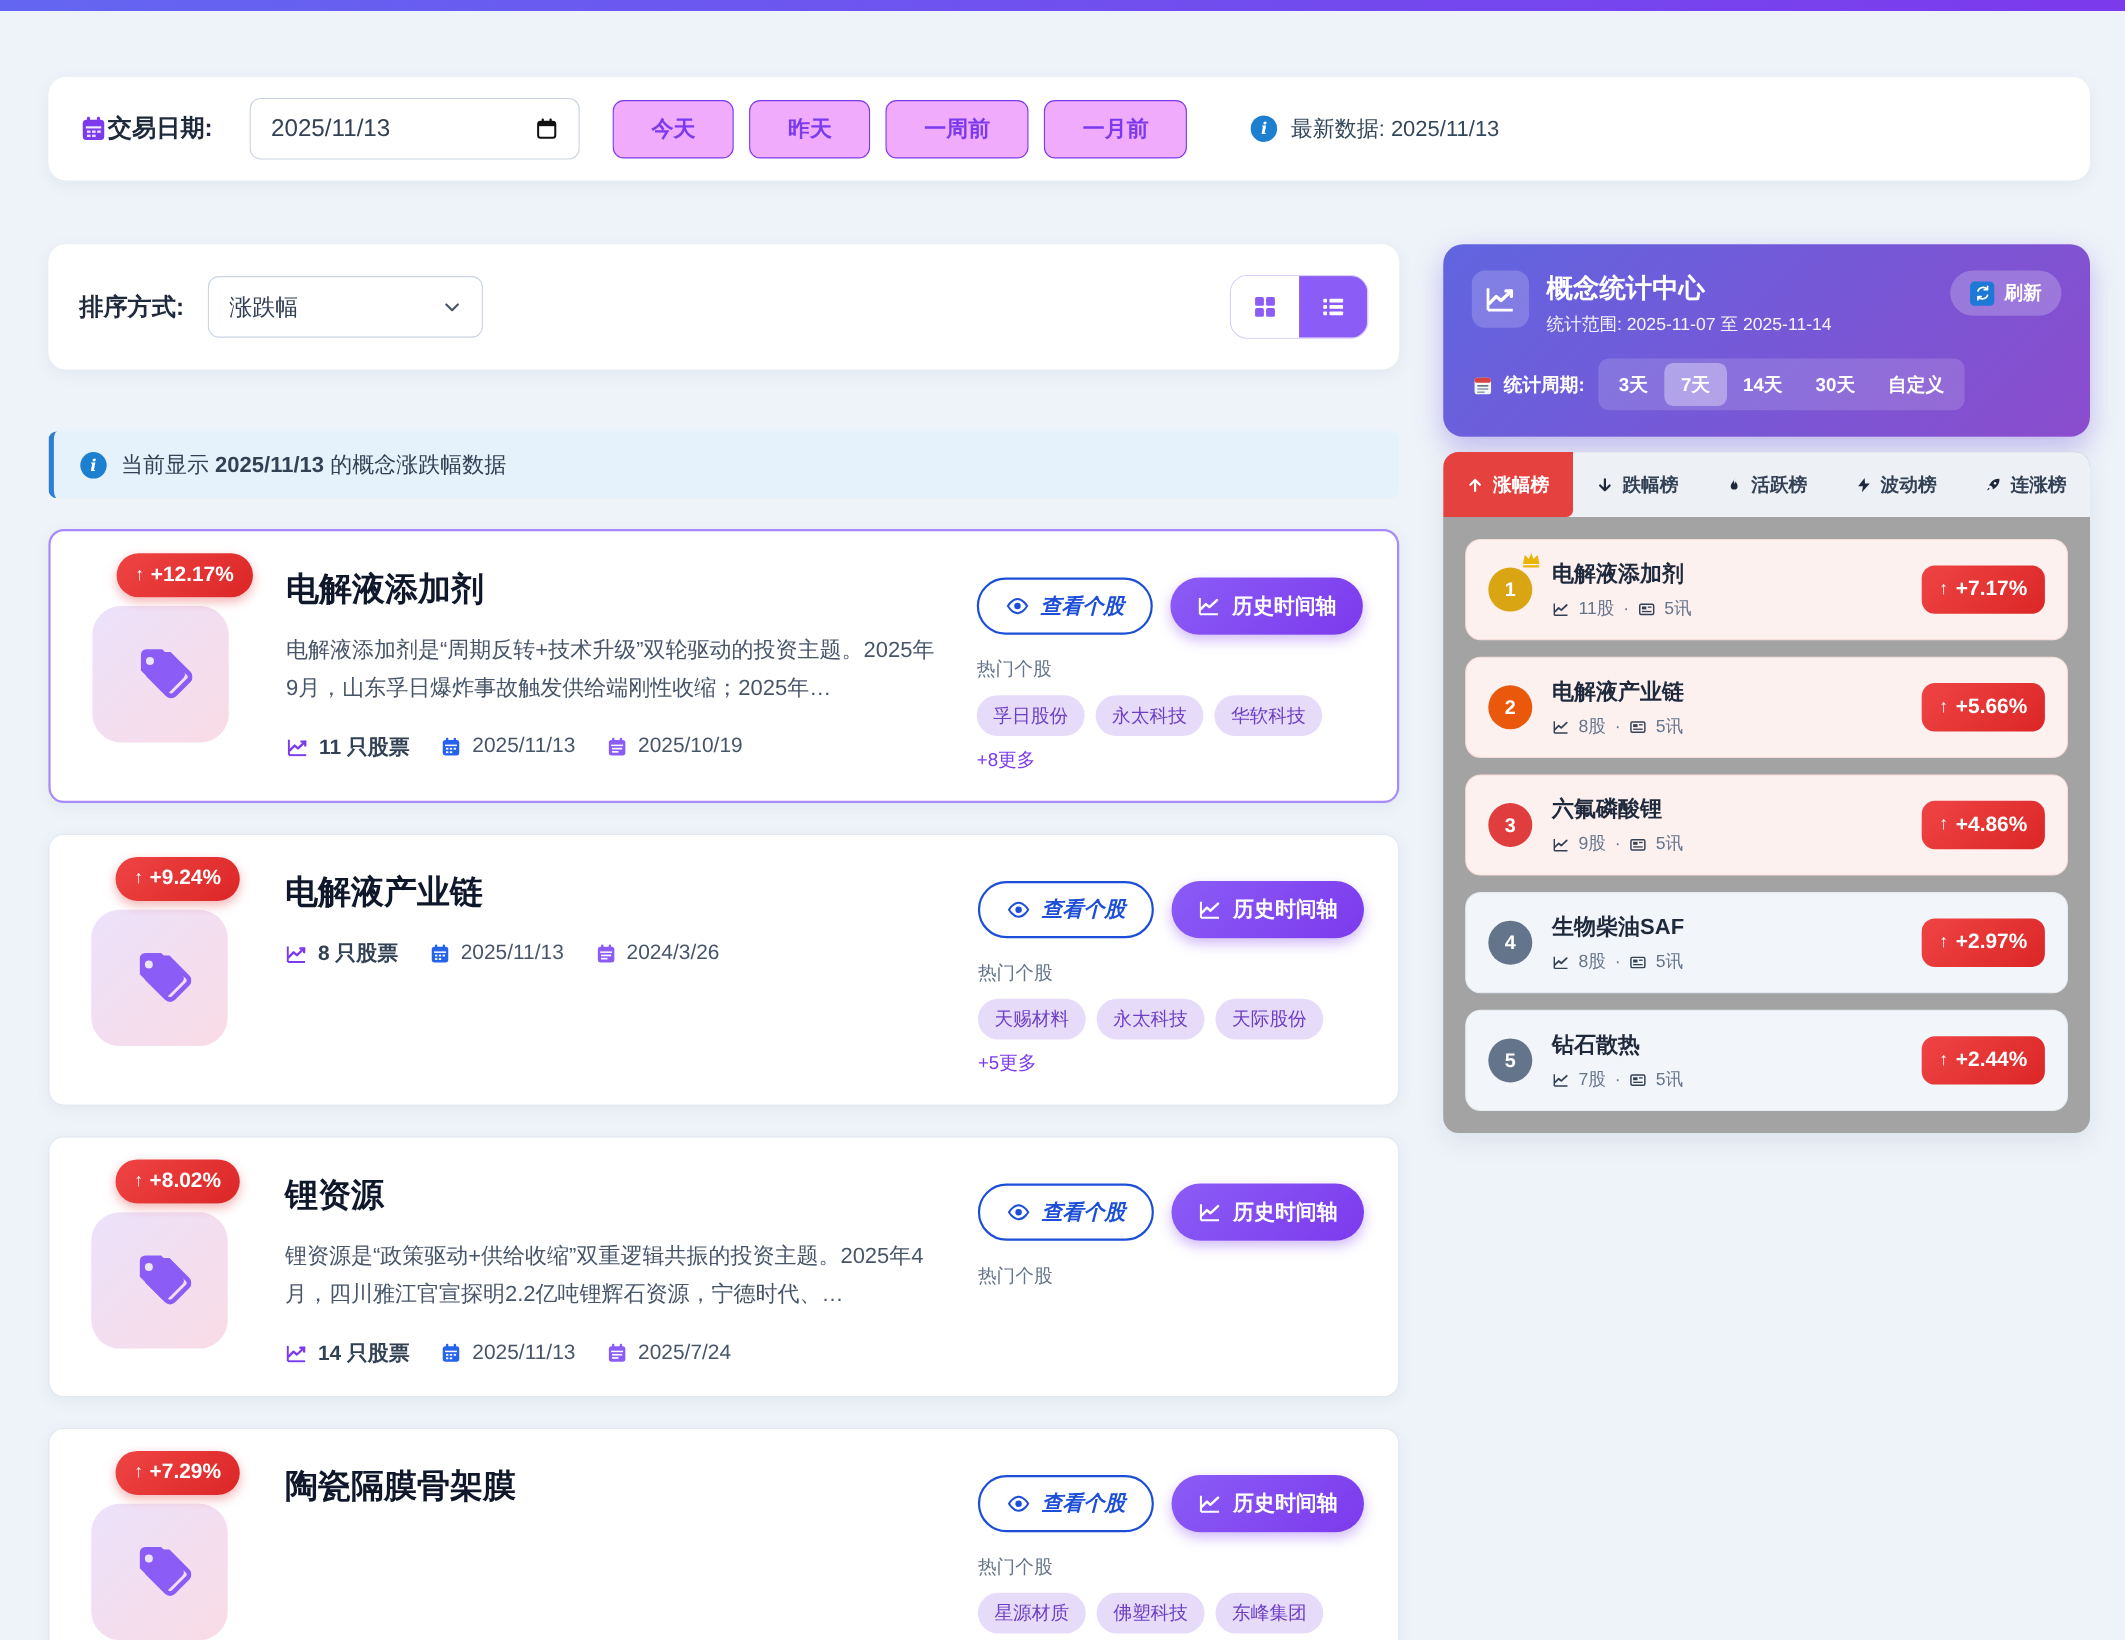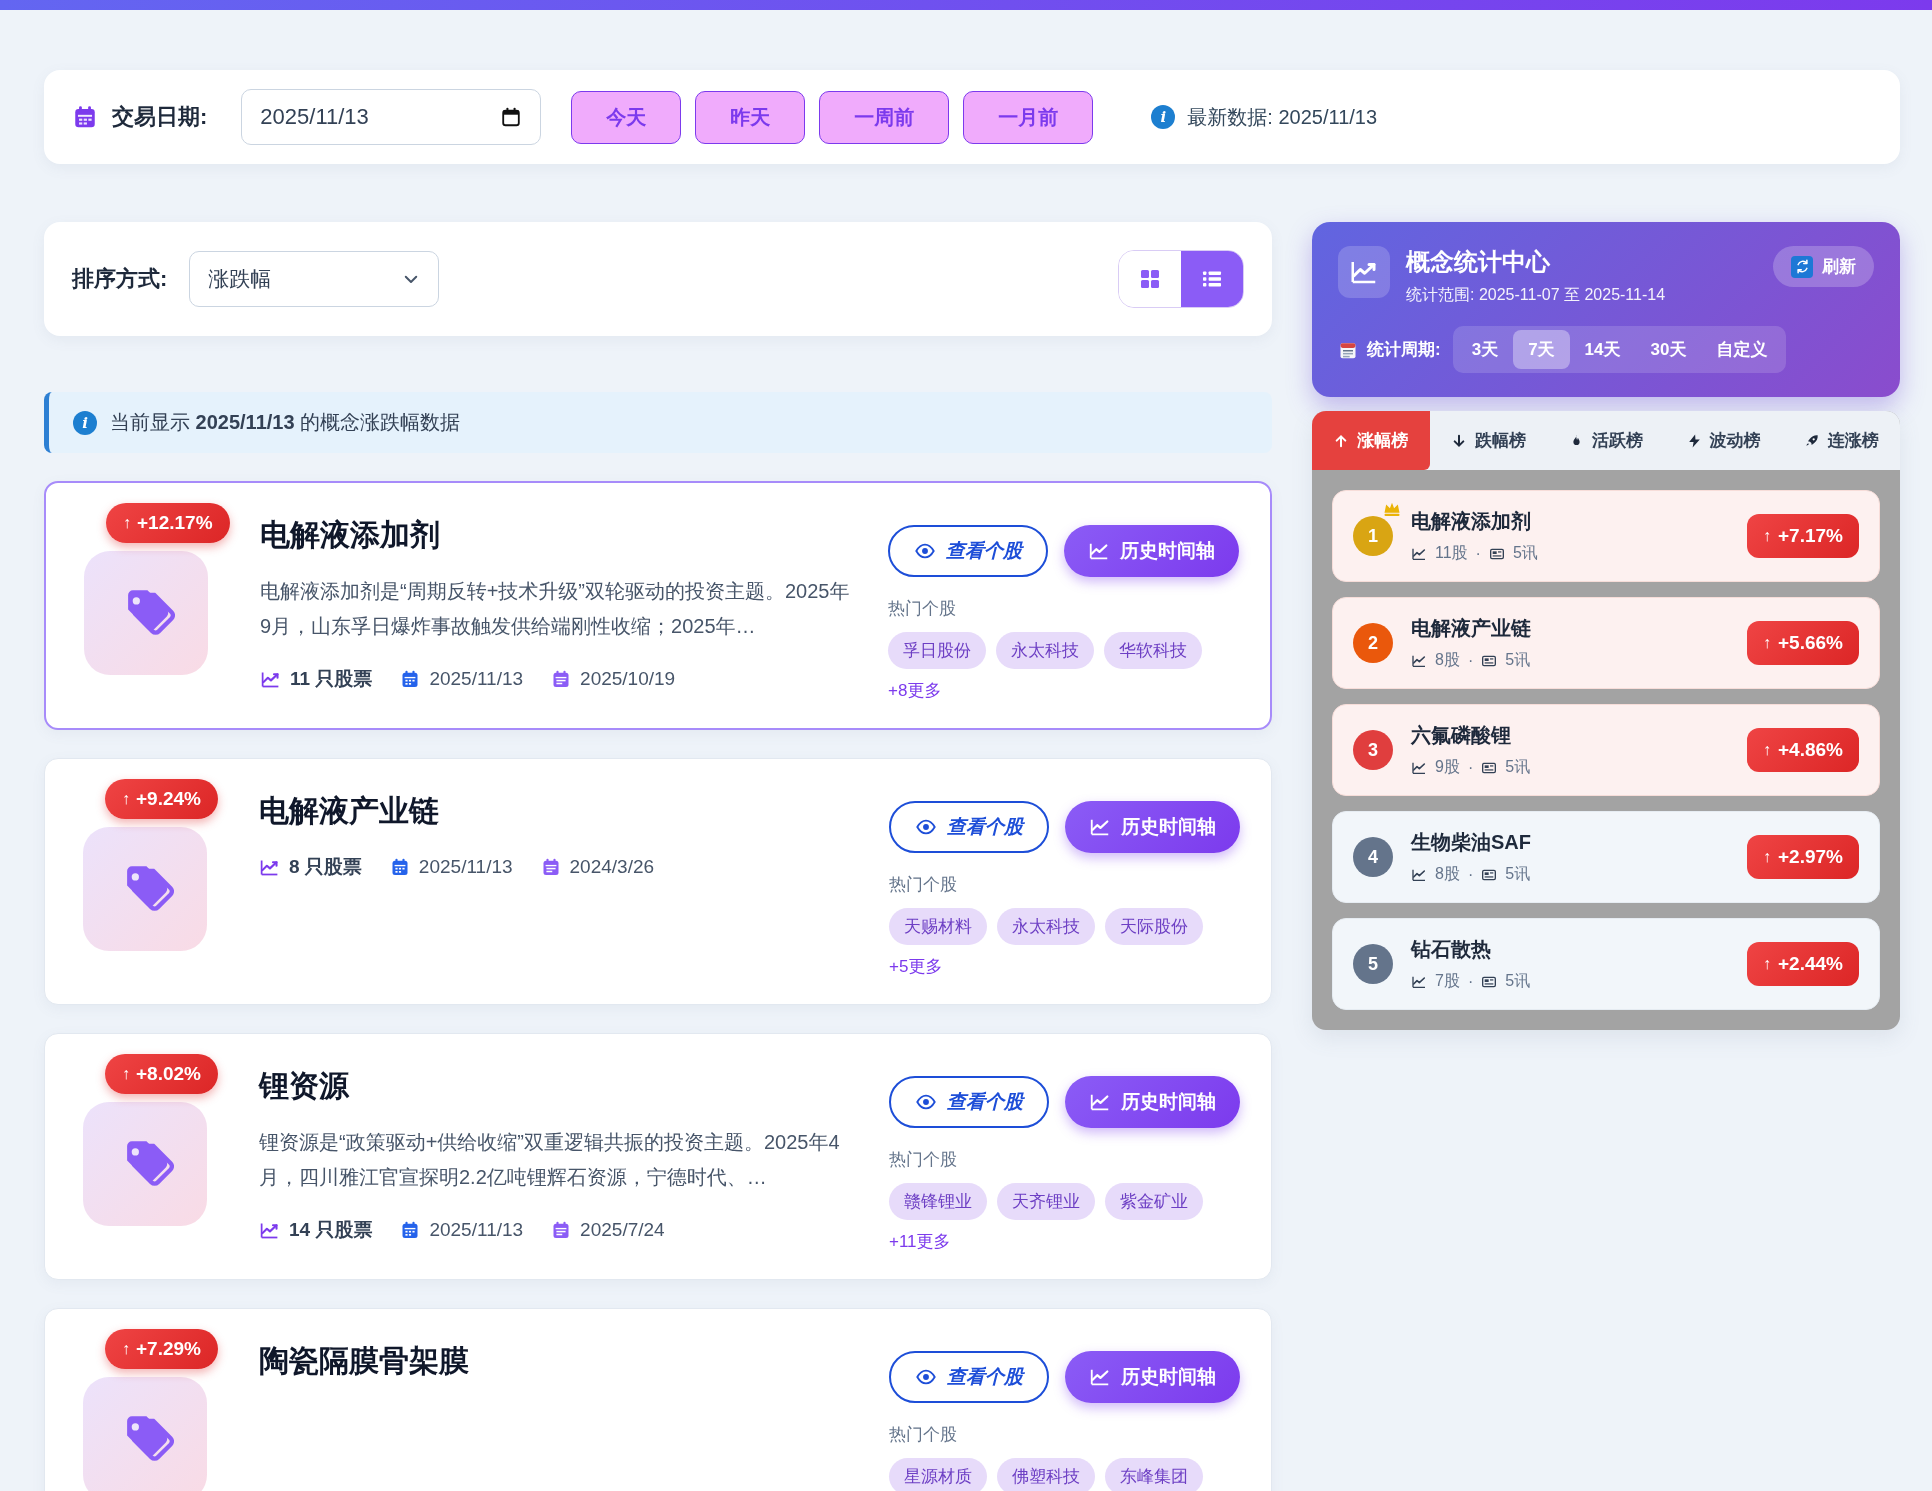--- a/index.html
+++ b/index.html
@@ -10,21 +10,21 @@
   }
   .topbar { height:10px; background:linear-gradient(90deg,#6366f1,#7c3aed); }
 
   .page { padding:60px 32px 0 44px; }
 
   
   .date-card {
     background:#fff; border-radius:16px; box-shadow:0 4px 14px rgba(100,116,139,.08);
     padding:19px 28px; display:flex; align-items:center; gap:18px; width:1856px;
   }
-  .date-label { font-size:22px; font-weight:bold; color:#1e293b; display:flex; align-items:center; gap:14px; }
+  .date-label { font-size:22px; font-weight:bold; color:#1e293b; display:flex; align-items:center; gap:0; }
   .date-input {
     width:300px; height:56px; border:1.5px solid #cbd5e1; border-radius:10px;
     display:flex; align-items:center; justify-content:space-between; padding:0 18px;
     font-size:22px; color:#334155; background:#fff; margin-left:16px; cursor:pointer;
   }
   .quick-btns { display:flex; gap:14px; margin-left:12px; }
   .qbtn {
     border:1.5px solid #7c3aed; color:#7c3aed; background:#f0abfc; font-weight:bold;
     font-size:20px; border-radius:10px; padding:12px 34px; cursor:pointer; font-family:inherit;
   }
@@ -485,26 +485,20 @@
               </button>
             <button class="tl-btn">
                 <svg width="22" height="22" viewBox="0 0 24 24">
                   <path d="M3 4v16M3 20h18" stroke="#fff" stroke-width="2" fill="none"></path>
                   <path d="M4 15l5-5 3.5 3L20 6" stroke="#fff" stroke-width="2.4" fill="none" stroke-linecap="round" stroke-linejoin="round"></path>
                 </svg>
                 <span>历史时间轴</span>
               </button>
           </div>
           <div class="hot-label">热门个股</div>
-          <div class="tag-row">
-            <span class="stag">赣锋锂业</span>
-            <span class="stag">天齐锂业</span>
-            <span class="stag">紫金矿业</span>
-            <span class="more-link">+11更多</span>
-          </div>
         </div>
       </div>
 
       <div class="ccard">
         <div class="icon-wrap">
           <div class="chg-badge">
               <span class="arr">↑</span>
               <span>+7.29%</span>
             </div>
           <div class="icon-bg">

